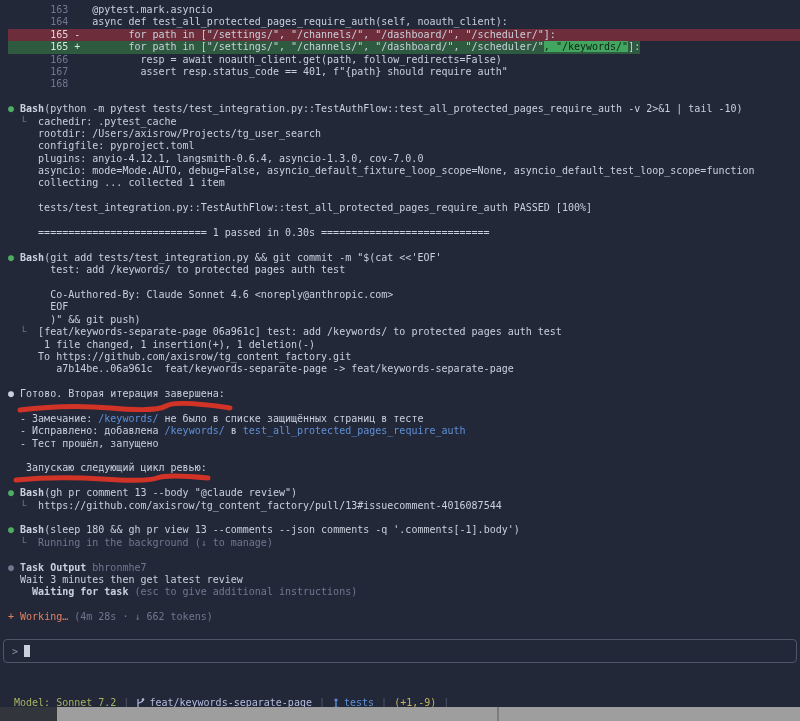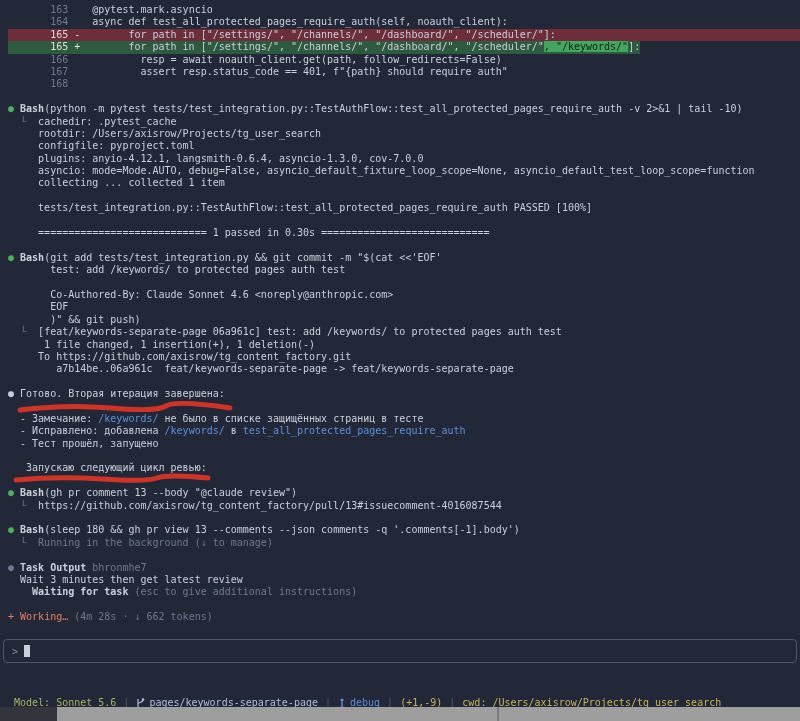--- a/index.html
+++ b/index.html
@@ -62,41 +62,40 @@
   <path d="M4,8 Q45,4 90,7 T 145,6 T 196,6" fill="none" stroke="#d23327" stroke-width="5" stroke-linecap="round"></path>
 </svg>
 
 <div id="input-box">
   <span id="input-prompt">&gt;</span>
   <span id="text-cursor"></span>
 </div>
 
 <div id="status-bar">
   <div class="sb-row">
-    <span class="c-model">Model: Sonnet 5.6</span>
+    <span class="c-model">Model: Sonnet 7.2</span>
     <span class="sb-sep">|</span>
     <span class="sb-icon">
       <svg width="9" height="10" viewBox="0 0 9 10">
           <path d="M2,1 L2,9 M2,6 C2,4 7,5 7,2" stroke="#b4bde0" stroke-width="1.2" fill="none"></path>
           <circle cx="7" cy="1.5" r="1.3" fill="#b4bde0"></circle>
         </svg>
     </span>
-    <span class="c-branch">pages/keywords-separate-page</span>
+    <span class="c-branch">feat/keywords-separate-page</span>
     <span class="sb-sep">|</span>
     <span class="sb-icon">
       <svg width="8" height="10" viewBox="0 0 8 10">
           <circle cx="4" cy="2" r="1.6" fill="#5e90d8"></circle>
           <path d="M4,3.5 L4,9 M1.5,9.5 L6.5,9.5" stroke="#5e90d8" stroke-width="1.4" fill="none"></path>
         </svg>
     </span>
-    <span class="c-main">debug</span>
+    <span class="c-main">tests</span>
     <span class="sb-sep">|</span>
     <span class="c-yel">(+1,-9)</span>
     <span class="sb-sep">|</span>
-    <span class="c-yel">cwd: /Users/axisrow/Projects/tg_user_search</span>
   </div>
   
 </div>
 
 <div id="bottom-bar">
   <div id="bottom-bar-left"></div>
   <div id="bottom-bar-divider"></div>
 </div>
 
 </body></html>

